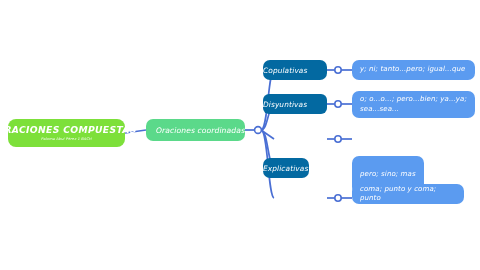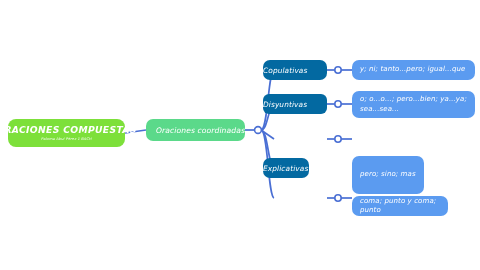--- a/index.html
+++ b/index.html
@@ -147,17 +147,17 @@
 
   <div class="node ex" style="top:60px;width:123px;height:20px;">
     <span>y; ni; tanto...pero; igual...que</span>
   </div>
   <div class="node ex" style="top:91px;width:123px;height:27px;">
     <span>o; o...o...; pero...bien; ya...ya; sea...sea...</span>
   </div>
   <div class="node ex" style="top:124px;width:72px;height:38px;margin-top:32px;">
     <span>pero; sino; mas</span>
   </div>
-  <div class="node ex" style="top:196px;width:96px;height:20px;">
+  <div class="node ex" style="top:184px;width:112px;height:20px;">
     <span>coma; punto y coma; punto</span>
   </div>
 
 </div>
 
 </body></html>

